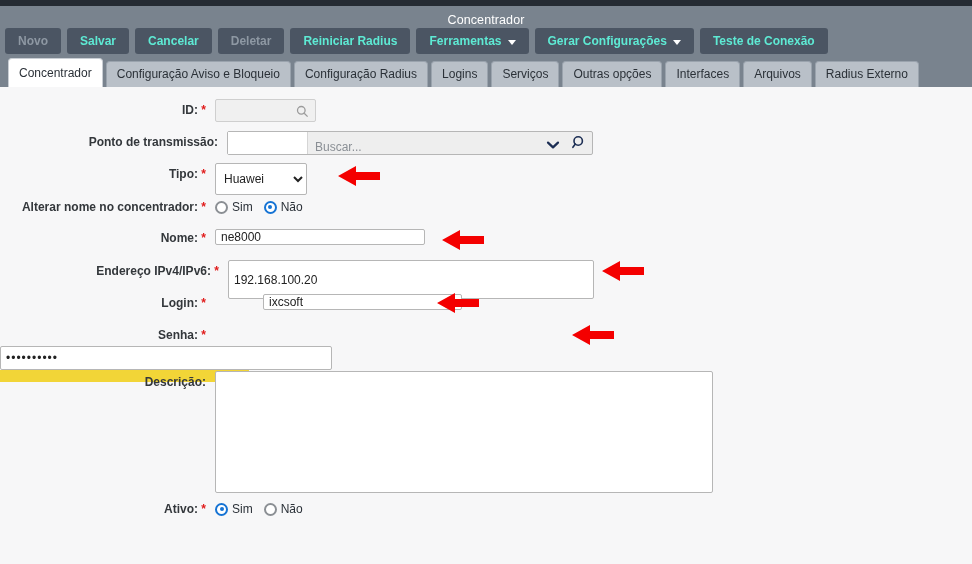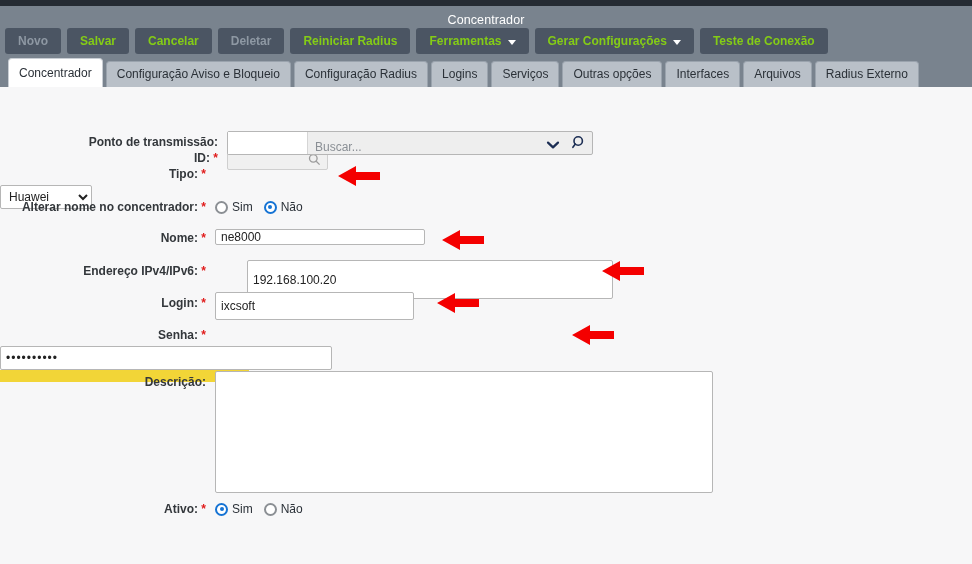--- a/index.html
+++ b/index.html
@@ -30,21 +30,21 @@
     font-size: 12.5px; color: #ffffff;
     letter-spacing: .1px;
     line-height: 14px;
   }
   .btnrow {
     position: absolute; left: 5px; top: 28px; height: 26px;
     display: flex; align-items: stretch; gap: 6px;
   }
   .tbtn {
     background: #4b5563;
-    color: #84cc16;
+    color: #5eead4;
     border: none;
     border-radius: 3px;
     font-family: "Liberation Sans", sans-serif;
     font-size: 12px;
     font-weight: bold;
     padding: 0 13px;
     height: 26px;
     line-height: 26px;
     white-space: nowrap;
     cursor: pointer;
@@ -164,21 +164,21 @@
   }
   .combo .chev, .combo .srch {
     width: 26px; text-align: center; cursor: pointer;
   }
 
   
   select.sel {
     font-family: "Liberation Sans", sans-serif;
     font-size: 12px;
     color: #222;
-    height: 24px;
+    height: 32px;
     width: 92px;
     border: 1px solid #b6b6b6;
     background: #ffffff;
     border-radius: 2px;
     padding: 0 4px;
     outline: none;
   }
 
   
   .radios { display: flex; align-items: center; gap: 11px; height: 22px; }
@@ -279,21 +279,21 @@
     <div class="tab"><span>Serviços</span></div>
     <div class="tab"><span>Outras opções</span></div>
     <div class="tab"><span>Interfaces</span></div>
     <div class="tab"><span>Arquivos</span></div>
     <div class="tab"><span>Radius Externo</span></div>
   </div>
 
   <div class="panel">
    <div class="form">
 
-    <div class="frow" style="left:12px; top:12px;margin-top:48px;">
+    <div class="frow" style="left:0; top:12px;">
       <div class="flabel"><span>ID:</span> <span class="req">*</span></div>
       <div class="fctl">
         <div class="idbox">
           <span class="mag">
             <svg width="13" height="13" viewBox="0 0 13 13">
                   <circle cx="5.3" cy="5.3" r="3.8" fill="none" stroke="#9b9b9b" stroke-width="1.3"></circle>
                   <line x1="8.2" y1="8.2" x2="11.6" y2="11.6" stroke="#9b9b9b" stroke-width="1.3"></line>
                 </svg>
           </span>
         </div>
@@ -314,21 +314,21 @@
           <div class="srch">
             <svg width="15" height="15" viewBox="0 0 15 15">
                   <circle cx="6.2" cy="6.0" r="4.2" fill="none" stroke="#1c2e54" stroke-width="1.6"></circle>
                   <line x1="3.3" y1="9.1" x2="0.9" y2="12.3" stroke="#1c2e54" stroke-width="1.6" stroke-linecap="round"></line>
                 </svg>
           </div>
         </div>
       </div>
     </div>
 
-    <div class="frow" style="left:0; top:76px;flex-direction:column;">
+    <div class="frow" style="left:0; top:76px;">
       <div class="flabel"><span>Tipo:</span> <span class="req">*</span></div>
       <div class="fctl">
         <select class="sel">
           <option>Huawei</option>
         </select>
       </div>
     </div>
 
     <div class="frow" style="left:0; top:109px;">
       <div class="flabel"><span>Alterar nome no concentrador:</span> <span class="req">*</span></div>
@@ -346,31 +346,31 @@
       </div>
     </div>
 
     <div class="frow" style="left:0; top:140px;">
       <div class="flabel"><span>Nome:</span> <span class="req">*</span></div>
       <div class="fctl">
         <input class="txt" style="width: 210px; height: 16px;" type="text" value="ne8000">
       </div>
     </div>
 
-    <div class="frow" style="left:0; top:173px;gap:32px;">
+    <div class="frow" style="left:13px; top:173px;">
       <div class="flabel"><span>Endereço IPv4/IPv6:</span> <span class="req">*</span></div>
       <div class="fctl">
         <input class="txt" style="width: 366px; height: 39px;" type="text" value="192.168.100.20">
       </div>
     </div>
 
     <div class="frow" style="left:0; top:205px;">
       <div class="flabel"><span>Login:</span> <span class="req">*</span></div>
       <div class="fctl">
-        <input class="txt" style="width: 199px; height: 28px;" type="text" value="ixcsoft">
+        <input class="txt" style="width: 199px; height: 16px; margin-left: 48px;" type="text" value="ixcsoft">
       </div>
     </div>
 
     <div class="frow" style="left:0; top:237px;flex-direction:column;">
       <div class="flabel"><span>Senha:</span> <span class="req">*</span></div>
       <div class="fctl" style="width:332px;">
         <input class="txt" style="width: 332px; height: 24px; letter-spacing: 1px;" type="text" value="••••••••••">
         <div class="strength" style="width:249px;"></div>
       </div>
     </div>

